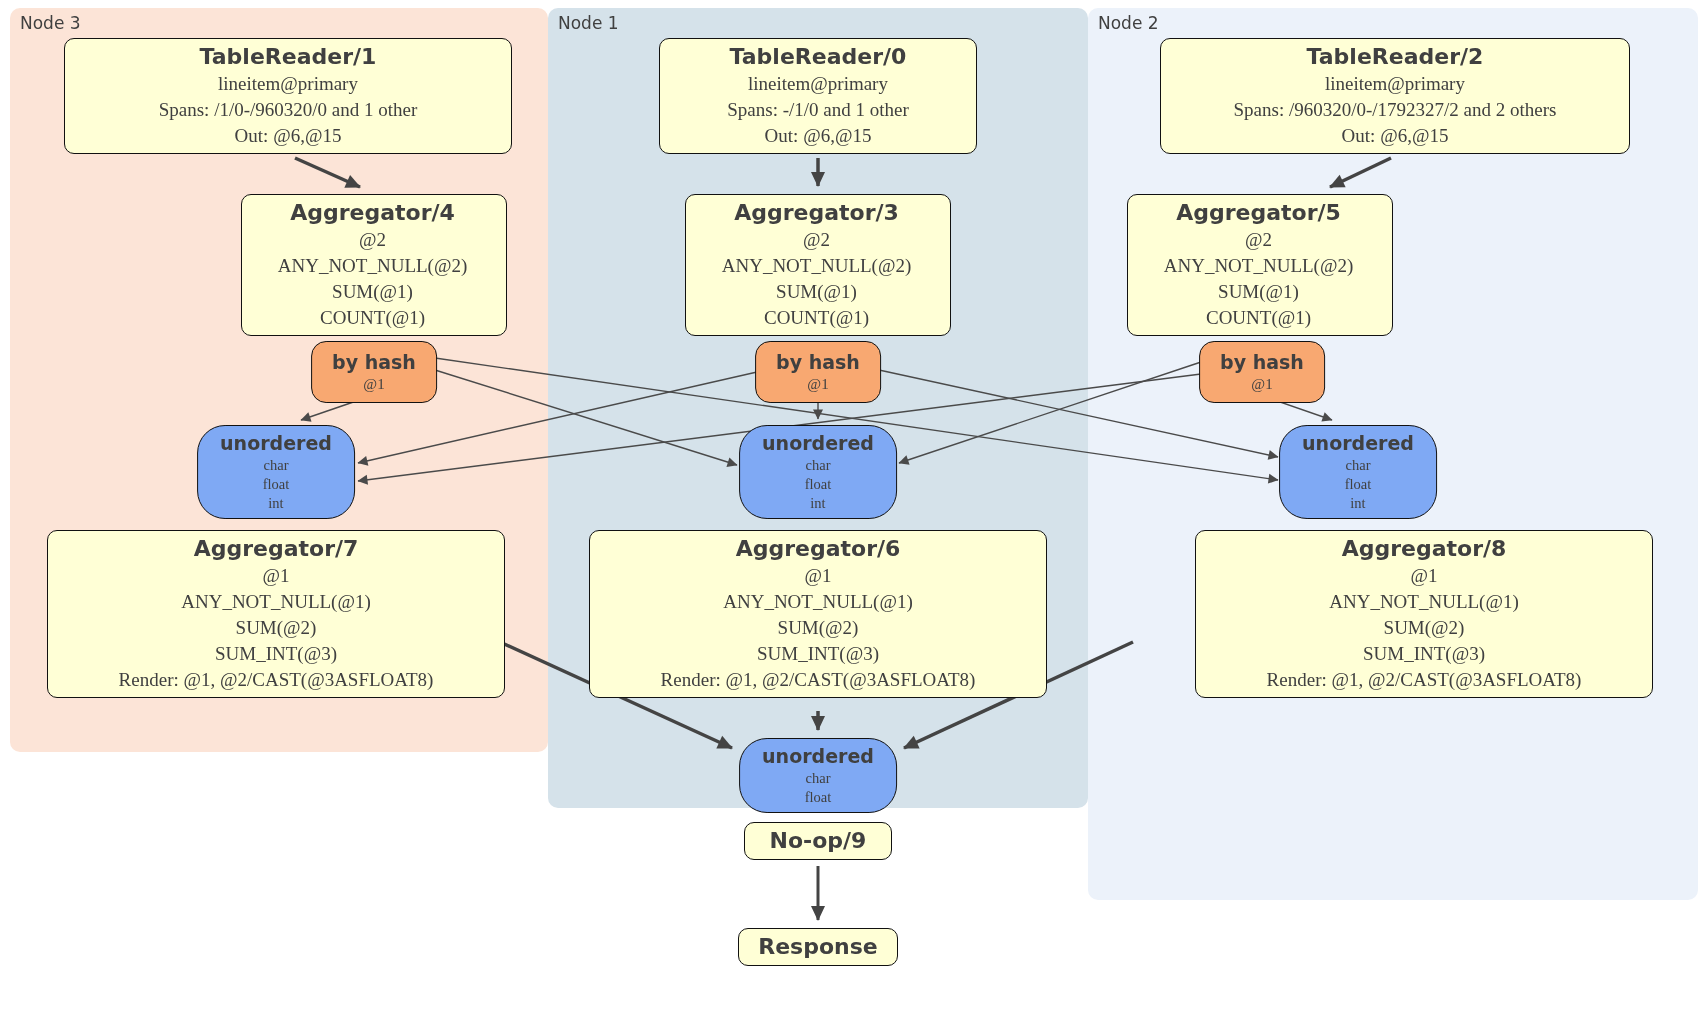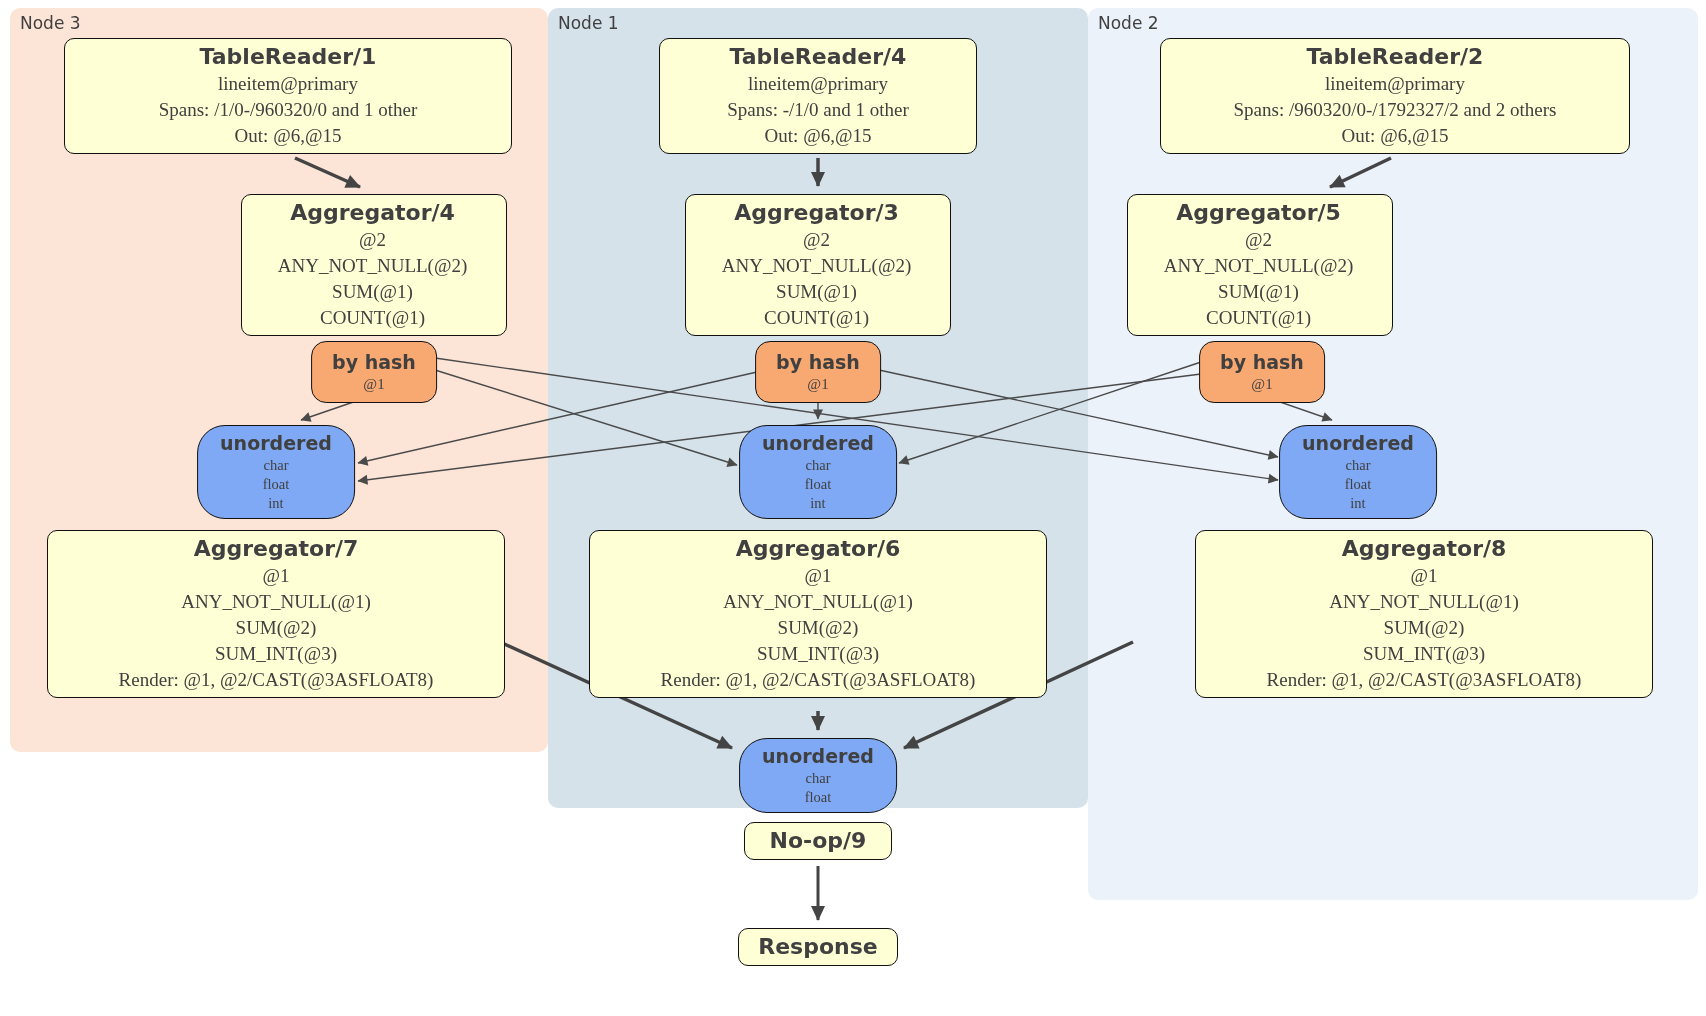--- a/index.html
+++ b/index.html
@@ -100,21 +100,21 @@
   <div class="box b-aggb" style="left:276px;top:530px;">
     <div class="title">Aggregator/7</div>
     <div class="line">@1</div>
     <div class="line">ANY_NOT_NULL(@1)</div>
     <div class="line">SUM(@2)</div>
     <div class="line">SUM_INT(@3)</div>
     <div class="line">Render: @1, @2/CAST(@3ASFLOAT8)</div>
   </div>
 
   <div class="box b-tr0" style="left:818px;top:38px;">
-    <div class="title">TableReader/4</div>
+    <div class="title">TableReader/0</div>
     <div class="line">lineitem@primary</div>
     <div class="line">Spans: -/1/0 and 1 other</div>
     <div class="line">Out: @6,@15</div>
   </div>
   <div class="box b-aggs" style="left:818px;top:194px;">
     <div class="title">Aggregator/3</div>
     <div class="line">@2</div>
     <div class="line">ANY_NOT_NULL(@2)</div>
     <div class="line">SUM(@1)</div>
     <div class="line">COUNT(@1)</div>

